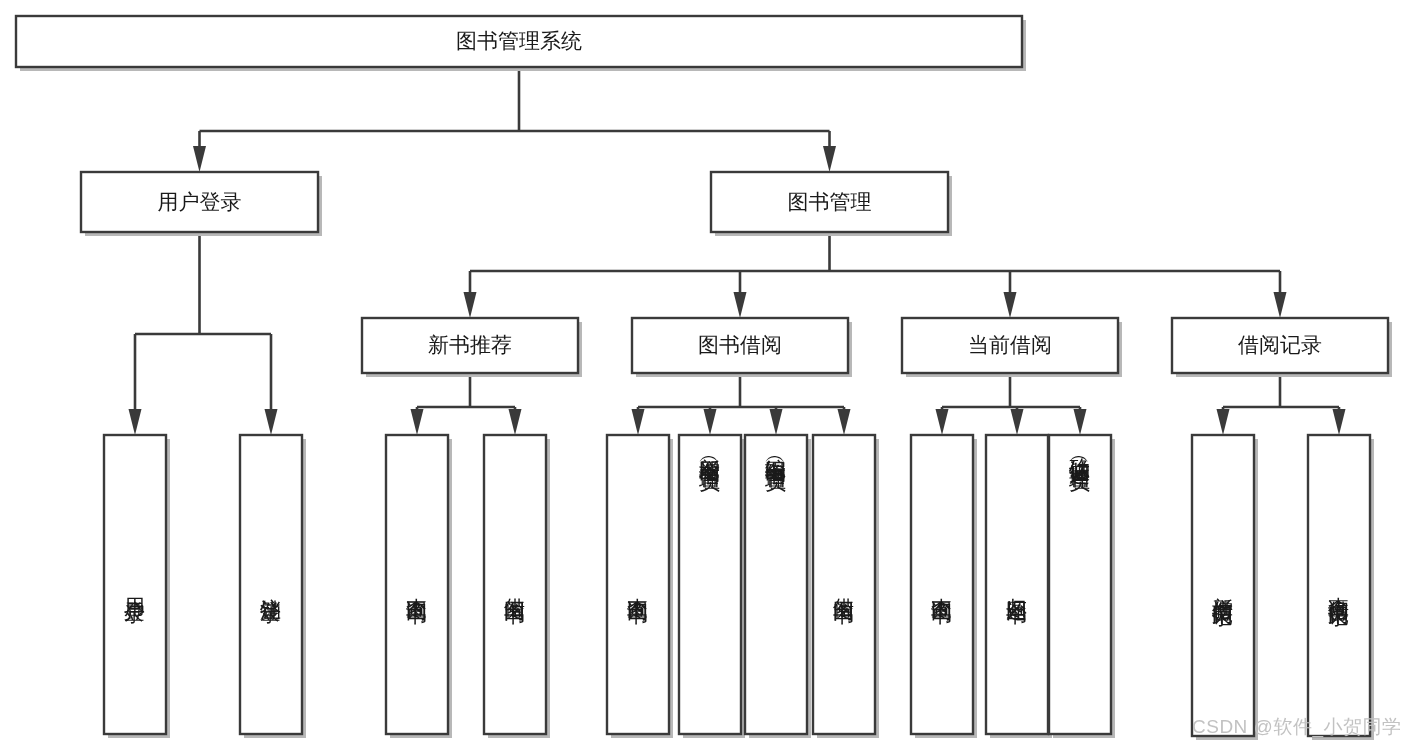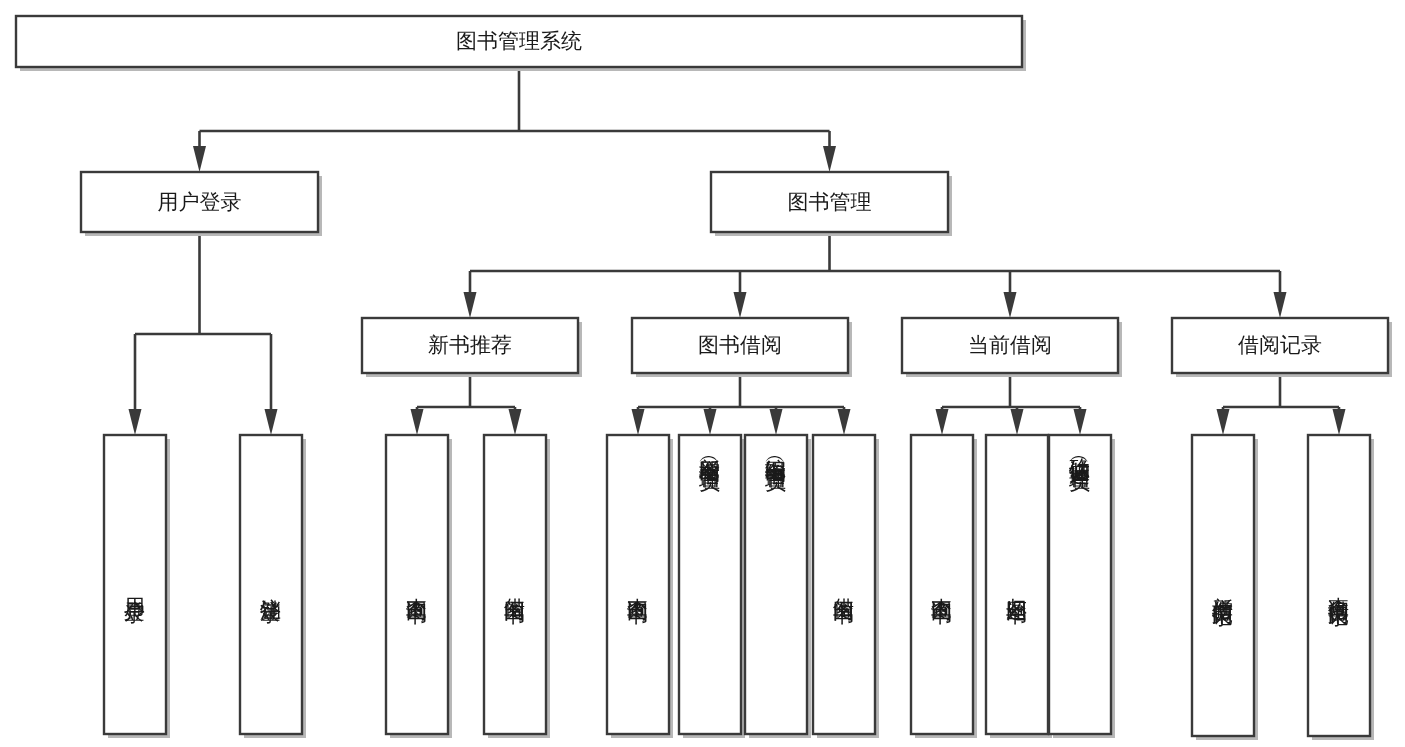--- a/index.html
+++ b/index.html
@@ -229,14 +229,15 @@
         <span class="node-label-v">确认归还（管理员）</span>
       </div>
       <div class="vlabel-wrap center" style="left: 1192px; top: 435px; width: 62px; height: 301px;">
         <span class="node-label-v">新增借阅记录</span>
       </div>
       <div class="vlabel-wrap center" style="left: 1308px; top: 435px; width: 62px; height: 301px;">
         <span class="node-label-v">查询借阅记录</span>
       </div>
     </div>
 
+  <div class="watermark" style="left: 1192px; top: 714px;">CSDN @软件_小贺同学</div>
 
 </div>
 
 </body></html>

